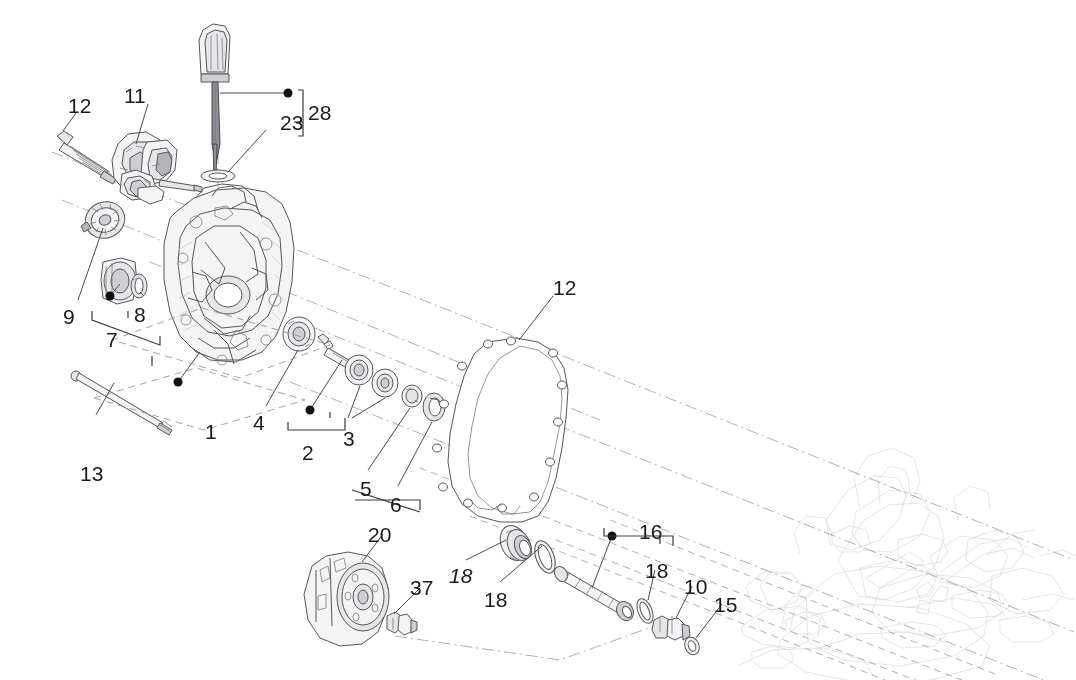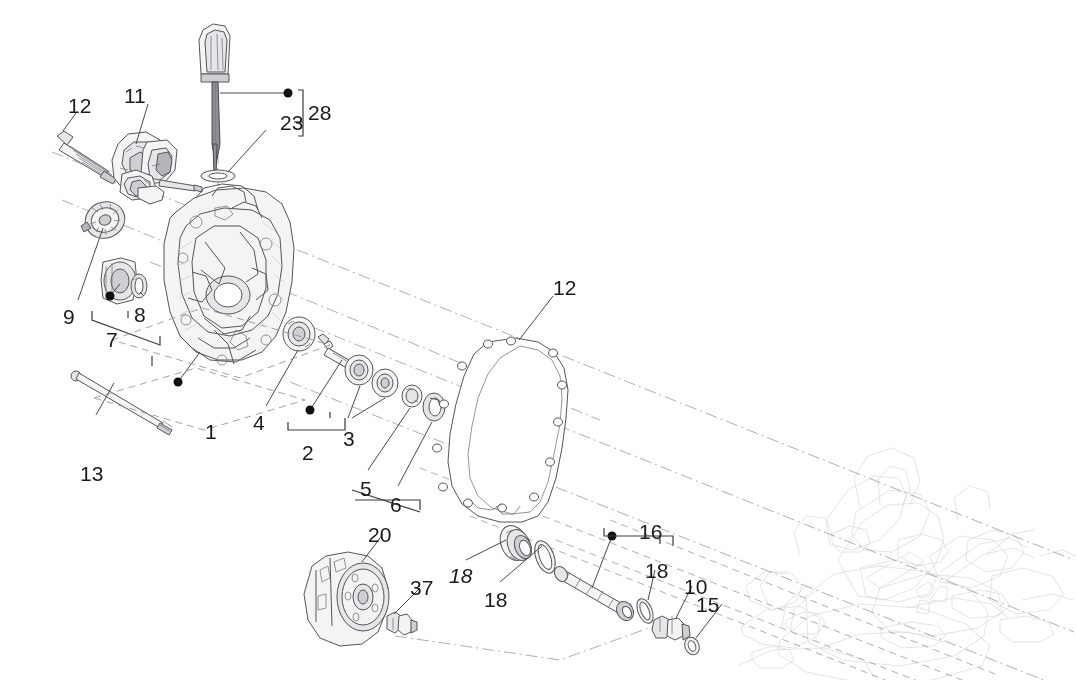--- a/index.html
+++ b/index.html
@@ -519,15 +519,15 @@
   <div class="callout-label" style="left:343px; top:428px;">3</div>
   <div class="callout-label" style="left:360px; top:478px;">5</div>
   <div class="callout-label" style="left:390px; top:494px;">6</div>
   <div class="callout-label" style="left:368px; top:524px;">20</div>
   <div class="callout-label" style="left:410px; top:577px;">37</div>
   <div class="callout-label" style="left:449px; top:565px;font-style:italic;">18</div>
   <div class="callout-label" style="left:484px; top:589px;">18</div>
   <div class="callout-label" style="left:639px; top:521px;">16</div>
   <div class="callout-label" style="left:645px; top:560px;">18</div>
   <div class="callout-label" style="left:684px; top:576px;">10</div>
-  <div class="callout-label" style="left:696px; top:594px;">15</div>
+  <div class="callout-label" style="left:714px; top:594px;">15</div>
 
 </div>
 
 </body></html>

